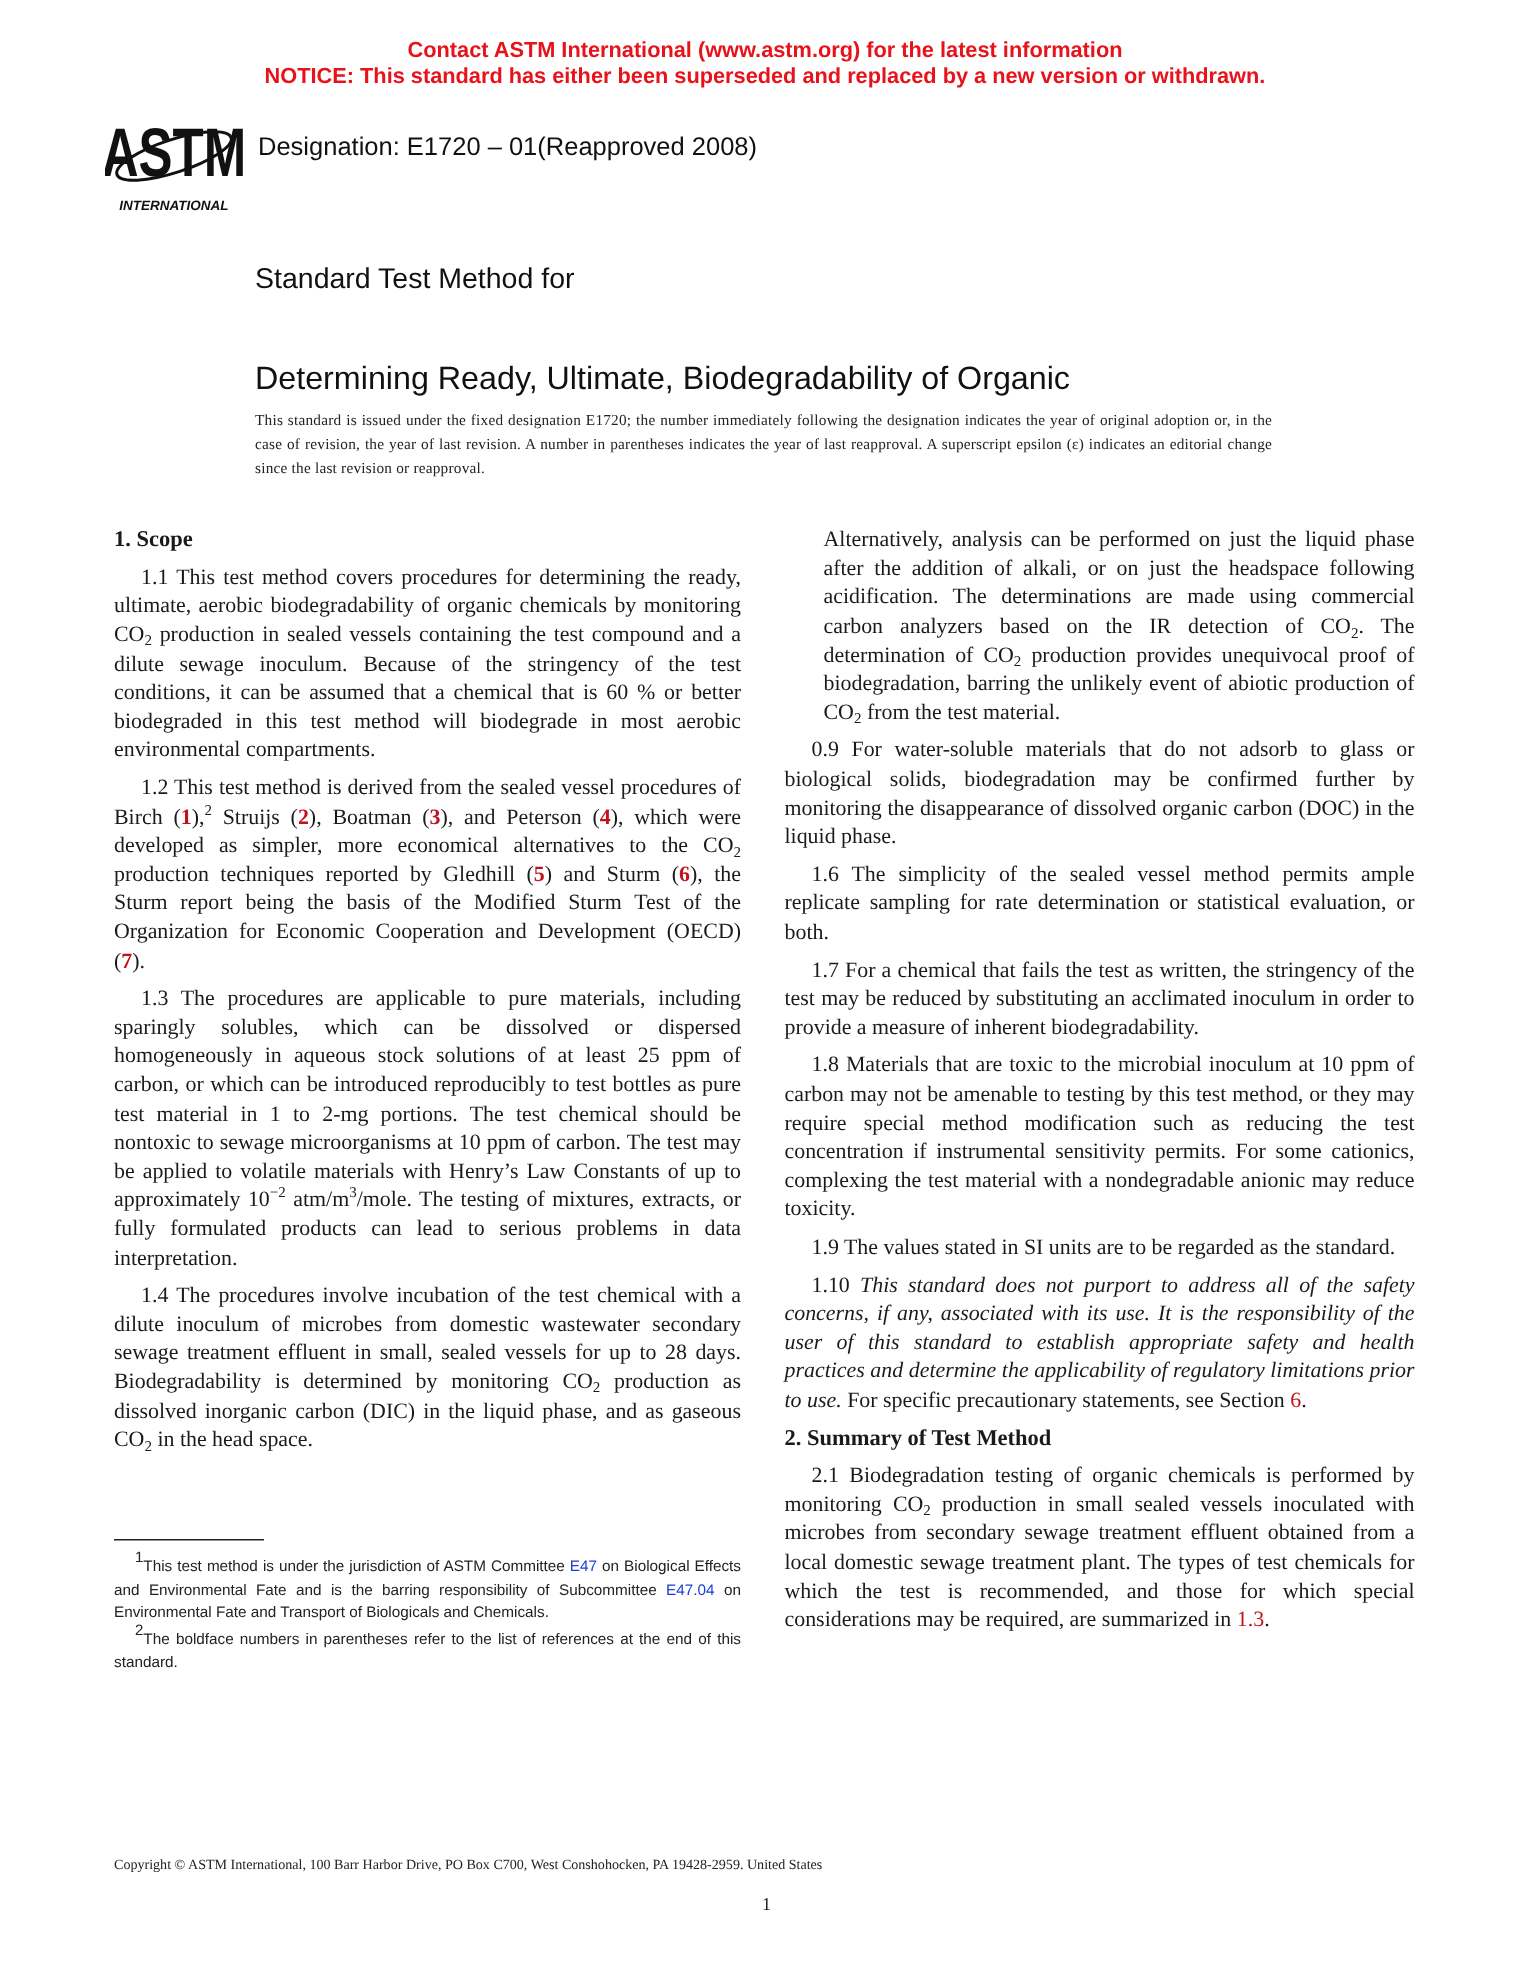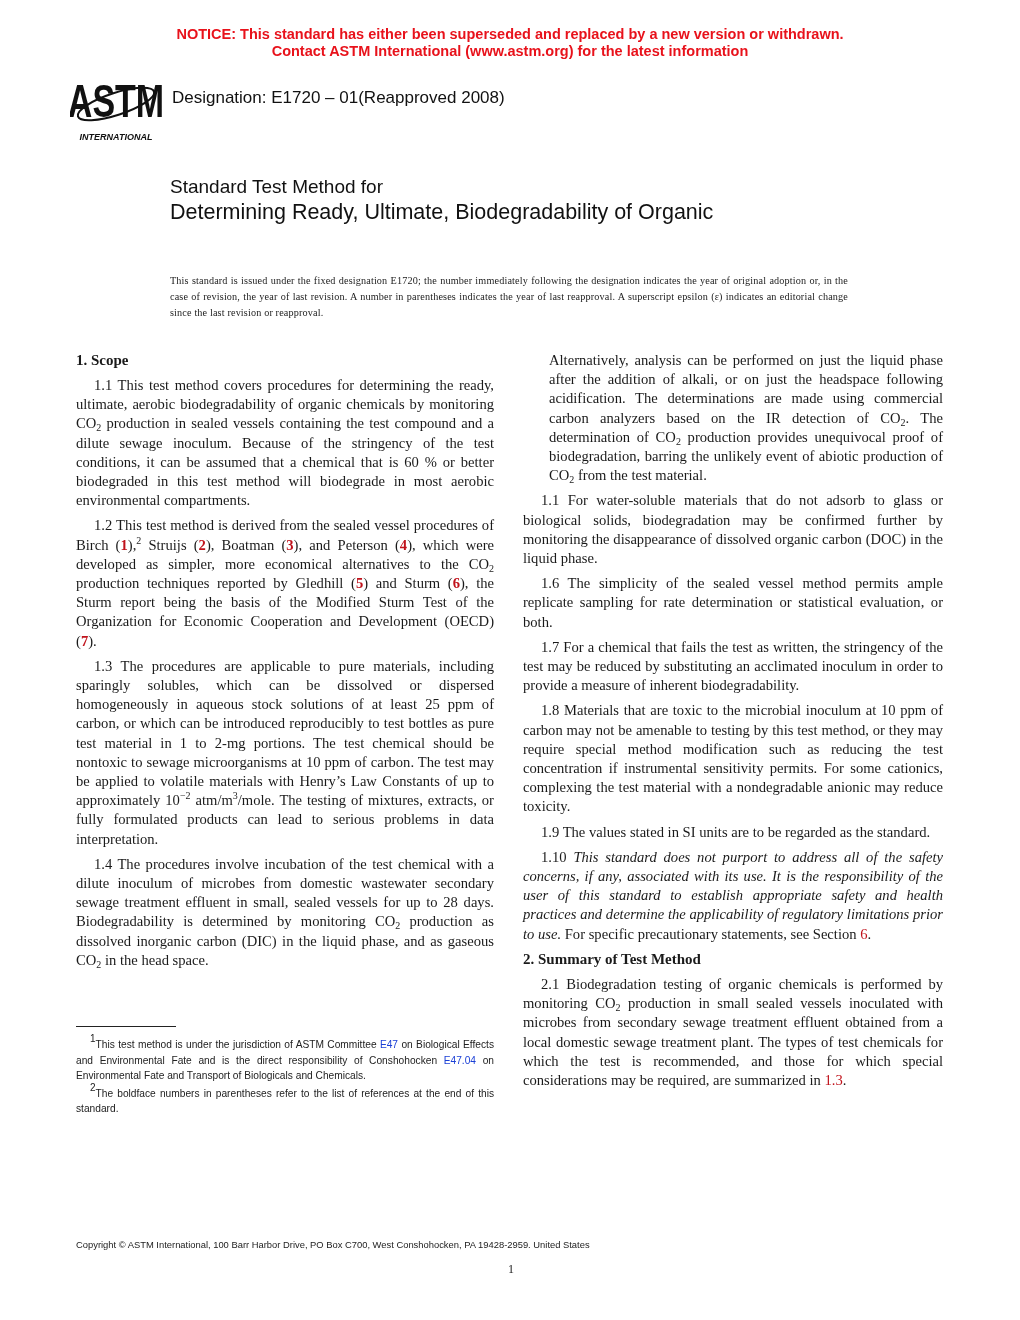--- a/index.html
+++ b/index.html
@@ -4,48 +4,48 @@
 <style>
   html, body { margin: 0; padding: 0; background: #ffffff; }
   body { width: 1020px; height: 1320px; position: relative; overflow: hidden; color: #111; }
   .notice { position: absolute; top: 26px; left: 0; width: 1020px; text-align: center;
     font-family: "Liberation Sans", sans-serif; font-weight: bold; color: #e8121b; font-size: 14.5px; line-height: 17px; }
   .logo { position: absolute; left: 70px; top: 74px; width: 92px; height: 70px; }
   .designation { position: absolute; left: 172px; top: 88px; font-family: "Liberation Sans", sans-serif;
     font-size: 17px; color: #111; }
   .title-block { position: absolute; left: 170px; top: 175px; font-family: "Liberation Sans", sans-serif; font-weight: normal; color: #111; }
   .title-line1 { font-size: 19px; line-height: 23px; }
-  .title-line2 { font-size: 21.5px; line-height: 29px; }
+  .title-line2 { font-size: 21.5px; line-height: 29px; margin-top: 40px; }
   .issued { position: absolute; left: 170px; top: 273px; width: 678px; font-family: "Liberation Serif", serif;
     font-size: 10.2px; line-height: 16px; color: #222; text-align: justify; letter-spacing: 0.15px; }
   .col { position: absolute; font-family: "Liberation Serif", serif; font-size: 14.6px; line-height: 19.2px; color: #1a1a1a; }
   .col-left { left: 76px; top: 351px; width: 418px; }
   .col-right { left: 523px; top: 351px; width: 420px; }
   .col p { margin: 0 0 6px 0; text-align: justify; text-indent: 18px; }
   .col p.cont { text-indent: 0; margin-left: 26px; }
   .col h2 { font-size: 15px; font-weight: bold; margin: 0 0 6px 0; line-height: 19px; font-family: Liberation Serif, serif; }
   .red { color: #c0121b; }
   .redb { color: #c0121b; font-weight: bold; }
   .blue { color: #1a3fd6; }
   sub { font-size: 10px; vertical-align: -3px; line-height: 0; }
   sup { font-size: 10px; vertical-align: 6px; line-height: 0; }
   .fn-rule { position: absolute; left: 76px; top: 1026px; width: 100px; height: 1px; background: #222; }
   .footnotes { position: absolute; left: 76px; top: 1037px; width: 418px; font-family: "Liberation Sans", sans-serif;
     font-size: 10.2px; line-height: 15.5px; color: #222; }
   .footnotes p { margin: 0 0 2px 0; text-indent: 14px; text-align: justify; }
-  .copyright { position: absolute; left: 76px; top: 1239px; font-family: Liberation Sans, sans-serif; font-size: 9.4px; color: #222; }
+  .copyright { position: absolute; left: 76px; top: 1239px; font-family: Liberation Serif, serif; font-size: 9.4px; color: #222; }
   .pagenum { position: absolute; left: 508px; top: 1262px; font-family: "Liberation Serif", serif; font-size: 12px; color: #222; }
   i.it { font-style: italic; }
 </style>
 </head>
 <body>
 
 <div class="notice">
+  <div>Contact ASTM International (www.astm.org) for the latest information</div>
   <div>NOTICE: This standard has either been superseded and replaced by a new version or withdrawn.</div>
-  <div>Contact ASTM International (www.astm.org) for the latest information</div>
 </div>
 
 <div class="logo">
   <svg width="92" height="70" viewBox="0 0 92 70">
     <ellipse cx="46" cy="30" rx="40" ry="11" fill="none" stroke="#111" stroke-width="2" transform="rotate(-18 46 30)"></ellipse>
     <text x="46" y="44" text-anchor="middle" font-family="Liberation Sans, sans-serif" font-weight="bold" font-size="34" fill="#111" transform="scale(1,1.35) translate(0,-12)">ASTM</text>
     <text x="46" y="66" text-anchor="middle" font-family="Liberation Sans, sans-serif" font-weight="bold" font-style="italic" font-size="9" fill="#111">INTERNATIONAL</text>
   </svg>
 </div>
 
@@ -61,27 +61,27 @@
 <div class="col col-left">
   <h2>1.  Scope</h2>
   <p><span>1.1  This test method covers procedures for determining the ready, ultimate, aerobic biodegradability of organic chemicals by monitoring CO</span><sub>2</sub><span> production in sealed vessels containing the test compound and a dilute sewage inoculum. Because of the stringency of the test conditions, it can be assumed that a chemical that is 60 % or better biodegraded in this test method will biodegrade in most aerobic environmental compartments.</span></p>
   <p><span>1.2 This test method is derived from the sealed vessel procedures of Birch (</span><span class="redb">1</span><span>),</span><sup>2</sup><span> Struijs (</span><span class="redb">2</span><span>), Boatman (</span><span class="redb">3</span><span>), and Peterson (</span><span class="redb">4</span><span>), which were developed as simpler, more economical alternatives to the CO</span><sub>2</sub><span> production techniques reported by Gledhill (</span><span class="redb">5</span><span>) and Sturm (</span><span class="redb">6</span><span>), the Sturm report being the basis of the Modified Sturm Test of the Organization for Economic Cooperation and Development (OECD) (</span><span class="redb">7</span><span>).</span></p>
   <p><span>1.3  The procedures are applicable to pure materials, including sparingly solubles, which can be dissolved or dispersed homogeneously in aqueous stock solutions of at least 25 ppm of carbon, or which can be introduced reproducibly to test bottles as pure test material in 1 to 2-mg portions. The test chemical should be nontoxic to sewage microorganisms at 10 ppm of carbon. The test may be applied to volatile materials with Henry’s Law Constants of up to approximately 10</span><sup>−2</sup><span> atm/m</span><sup>3</sup><span>/mole. The testing of mixtures, extracts, or fully formulated products can lead to serious problems in data interpretation.</span></p>
   <p><span>1.4  The procedures involve incubation of the test chemical with a dilute inoculum of microbes from domestic wastewater secondary sewage treatment effluent in small, sealed vessels for up to 28 days. Biodegradability is determined by monitoring CO</span><sub>2</sub><span> production as dissolved inorganic carbon (DIC) in the liquid phase, and as gaseous CO</span><sub>2</sub><span> in the head space. </span></p>
 </div>
 
 <div class="fn-rule"></div>
 <div class="footnotes">
-  <p><sup>1</sup><span>This test method is under the jurisdiction of ASTM Committee </span><span class="blue">E47</span><span> on Biological Effects and Environmental Fate and is the direct responsibility of Conshohocken </span><span class="blue">E47.04</span><span> on Environmental Fate and Transport of Biologicals and Chemicals.</span></p>
+  <p><sup>1</sup><span>This test method is under the jurisdiction of ASTM Committee </span><span class="blue">E47</span><span> on Biological Effects and Environmental Fate and is the barring responsibility of Subcommittee </span><span class="blue">E47.04</span><span> on Environmental Fate and Transport of Biologicals and Chemicals.</span></p>
   <p><sup>2</sup><span>The boldface numbers in parentheses refer to the list of references at the end of this standard.</span></p>
 </div>
 
 <div class="col col-right">
   <p class="cont"><span>Alternatively, analysis can be performed on just the liquid phase after the addition of alkali, or on just the headspace following acidification. The determinations are made using commercial carbon analyzers based on the IR detection of CO</span><sub>2</sub><span>. The determination of CO</span><sub>2</sub><span> production provides unequivocal proof of biodegradation, barring the unlikely event of abiotic production of CO</span><sub>2</sub><span> from the test material.</span></p>
-  <p>1.1  For water-soluble materials that do not adsorb to glass or biological solids, biodegradation may be confirmed further by monitoring the disappearance of dissolved organic carbon (DOC) in the liquid phase.</p>
+  <p>0.9  For water-soluble materials that do not adsorb to glass or biological solids, biodegradation may be confirmed further by monitoring the disappearance of dissolved organic carbon (DOC) in the liquid phase.</p>
   <p>1.6  The simplicity of the sealed vessel method permits ample replicate sampling for rate determination or statistical evaluation, or both.</p>
   <p>1.7  For a chemical that fails the test as written, the stringency of the test may be reduced by substituting an acclimated inoculum in order to provide a measure of inherent biodegradability.</p>
   <p>1.8  Materials that are toxic to the microbial inoculum at 10 ppm of carbon may not be amenable to testing by this test method, or they may require special method modification such as reducing the test concentration if instrumental sensitivity permits. For some cationics, complexing the test material with a nondegradable anionic may reduce toxicity.</p>
   <p>1.9  The values stated in SI units are to be regarded as the standard.</p>
   <p><span>1.10 </span><i class="it">This standard does not purport to address all of the safety concerns, if any, associated with its use. It is the responsibility of the user of this standard to establish appropriate safety and health practices and determine the applicability of regulatory limitations prior to use.</i><span> For specific precautionary statements, see Section </span><span class="red">6</span><span>.</span></p>
   <h2 style="">2.  Summary of Test Method</h2>
   <p><span>2.1  Biodegradation testing of organic chemicals is performed by monitoring CO</span><sub>2</sub><span> production in small sealed vessels inoculated with microbes from secondary sewage treatment effluent obtained from a local domestic sewage treatment plant. The types of test chemicals for which the test is recommended, and those for which special considerations may be required, are summarized in </span><span class="red">1.3</span><span>.</span></p>
 </div>
 
 <div class="copyright">Copyright © ASTM International, 100 Barr Harbor Drive, PO Box C700, West Conshohocken, PA 19428-2959. United States</div>

